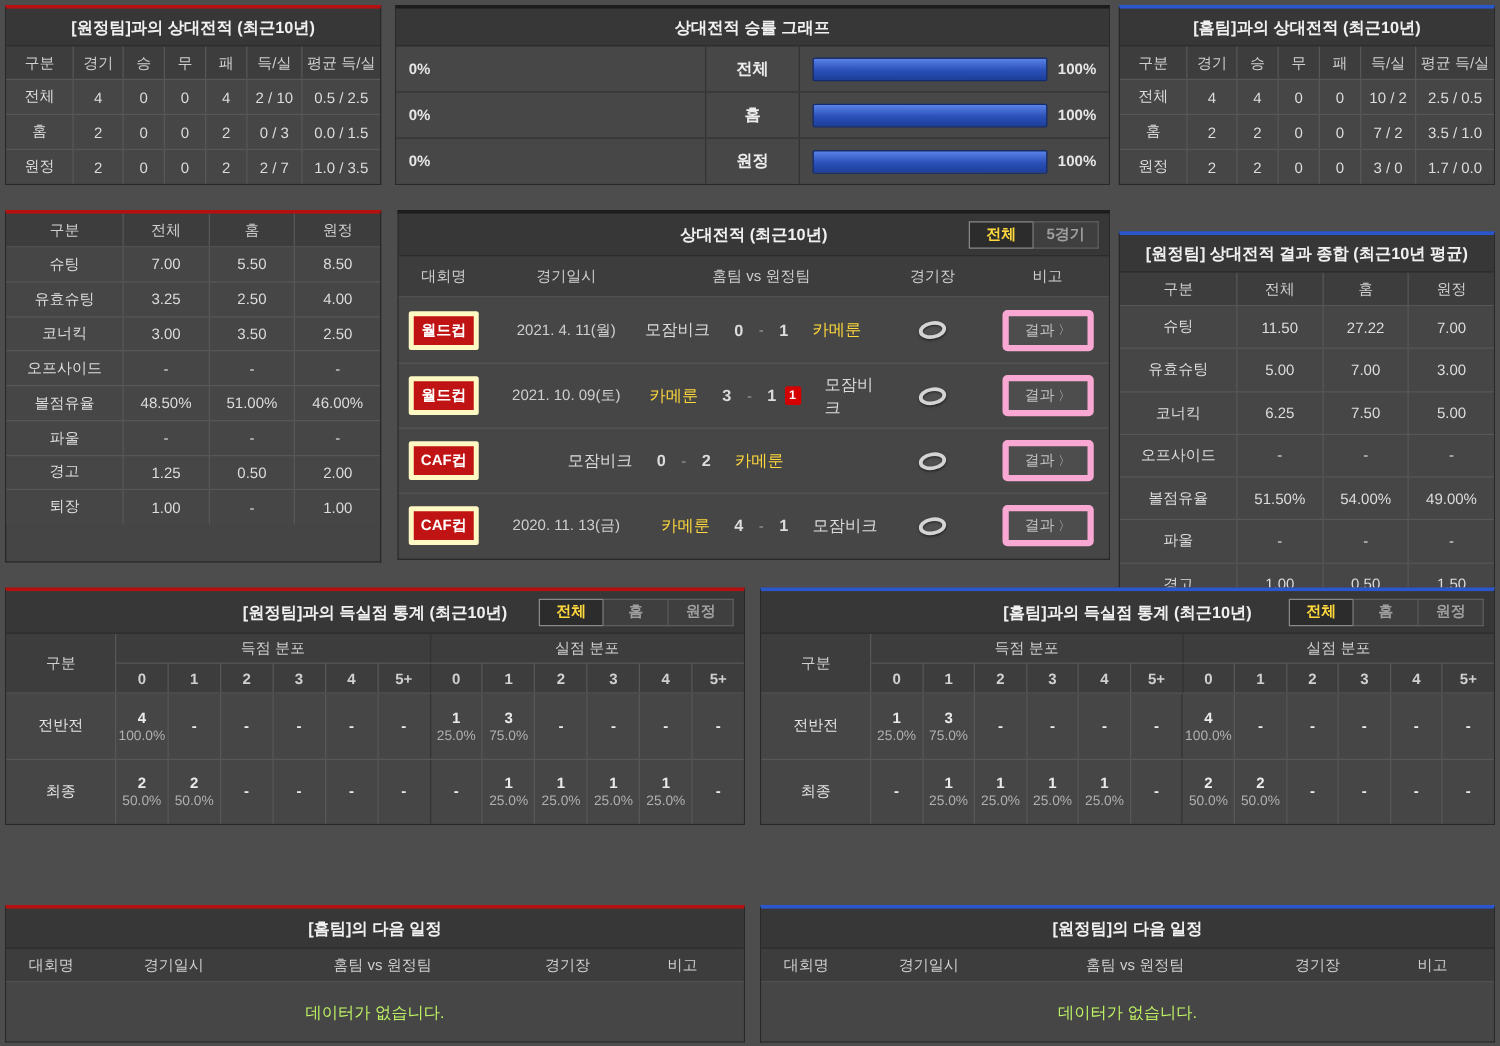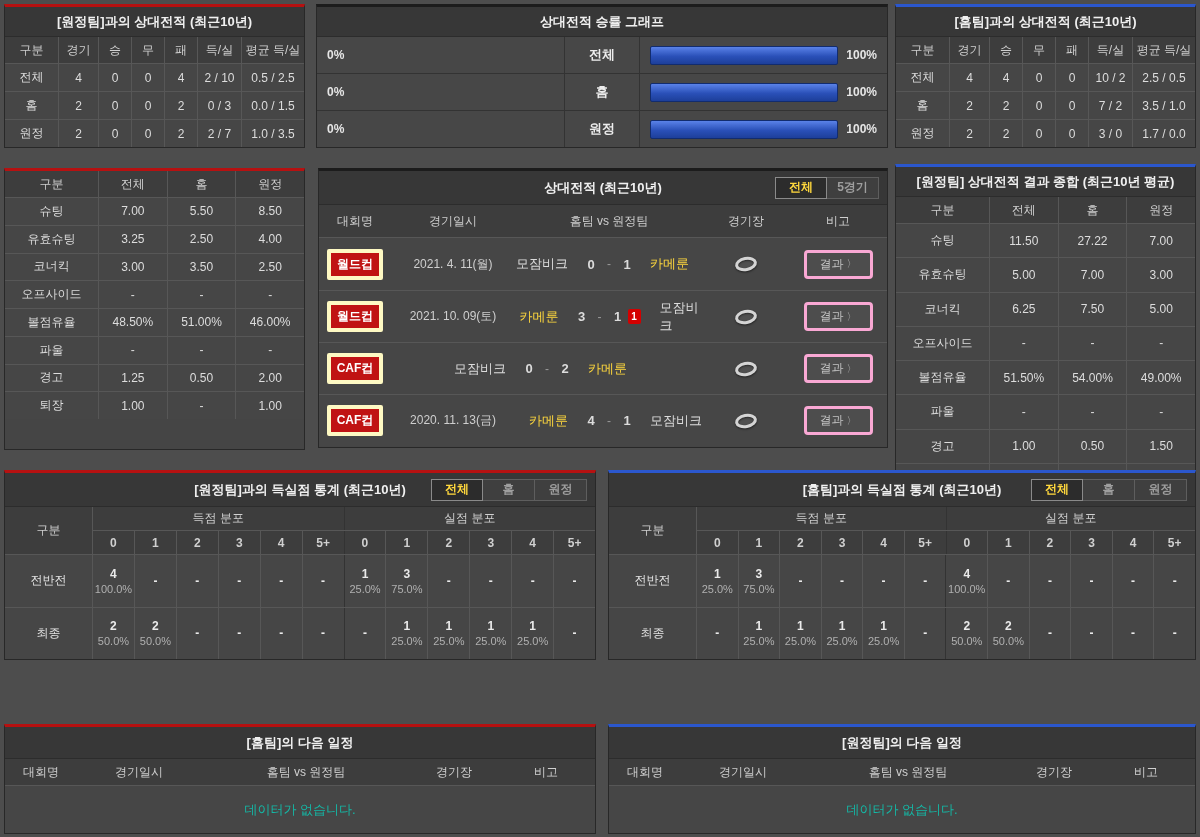--- a/index.html
+++ b/index.html
@@ -87,25 +87,25 @@
   .tname.a{flex:1;text-align:left;padding-left:16px}
   .win{color:#ffd83d;font-weight:normal}
   .sc{width:14px;text-align:center;color:#dcdcdc;font-size:13px;font-weight:bold}
   .dash{margin:0 9px;color:#9a9a9a}
   .rc{display:inline-block;width:13px;height:15px;margin:0 3px;background:#d40000;color:#fff;
       font-size:10px;font-weight:bold;line-height:15px;text-align:center;border-radius:2px}
   .ring{width:22px;height:14px;border:3px solid #d4d4d4;border-radius:50%;
         transform:rotate(-10deg);background:rgba(255,255,255,.06);
         box-shadow:0 1px 2px rgba(0,0,0,.55), inset 0 1px 2px rgba(0,0,0,.5)}
   .resbtn{display:inline-flex;align-items:center;gap:3px;padding:3px 13px;background:rgba(255,255,255,.04);
-          border:3px solid #f9a8d4;border-radius:4px;color:#c2c2c2;font-size:12px;cursor:pointer;
+          border:5px solid #f9a8d4;border-radius:4px;color:#c2c2c2;font-size:12px;cursor:pointer;
           font-family:inherit}
   .arr{font-size:10px;color:#bdbdbd}
   .sbody{height:calc(100% - 59px);display:flex;align-items:center;justify-content:center;
-         background:#464646;color:#14b8a6;font-size:13px}
+         background:#464646;color:#bef264;font-size:13px}
 
   
   .gs-head{display:flex;height:48px;background:#3d3d3d;color:#d0d0d0;border-bottom:1px solid #575757}
   .gs-corner{flex:0 0 88px;display:flex;align-items:center;justify-content:center;border-right:1px solid #575757}
   .gs-main{flex:1;display:flex;flex-direction:column}
   .gs-groups{flex:1;display:flex;border-bottom:1px solid #575757}
   .gs-group{flex:1;display:flex;align-items:center;justify-content:center}
   .gs-group + .gs-group{border-left:1px solid #333}
   .gs-cols{flex:1;display:flex}
   .gs-colhalf{flex:1;display:flex}
@@ -463,21 +463,21 @@
       <div class="mc note">
         <button class="resbtn">
           <span>결과</span>
           <span class="arr">〉</span>
         </button>
       </div>
     </div>
     </div>
 </section>
 
-<section class="panel accent-blue sumt" style="left:895px;top:164px;width:301px;height:334px">
+<section class="panel accent-blue sumt" style="left:895px;top:185px;width:301px;height:334px">
   <div class="ptitle">
       <span>[원정팀] 상대전적 결과 종합 (최근10년 평균)</span>
     </div>
   <div class="ftable">
     <div class="frow head">
 
     <div class="fcell">구분</div>
         <div class="fcell">전체</div>
         <div class="fcell">홈</div>
         <div class="fcell">원정</div>

